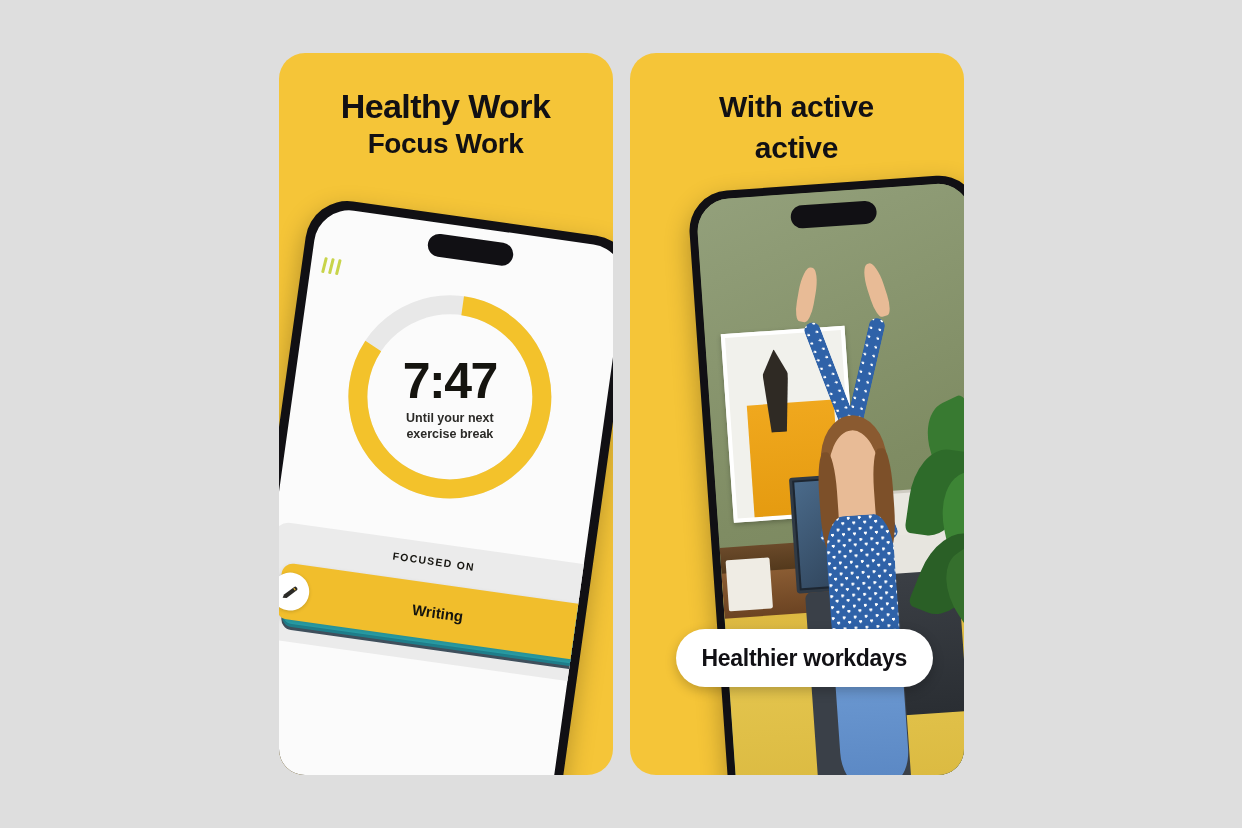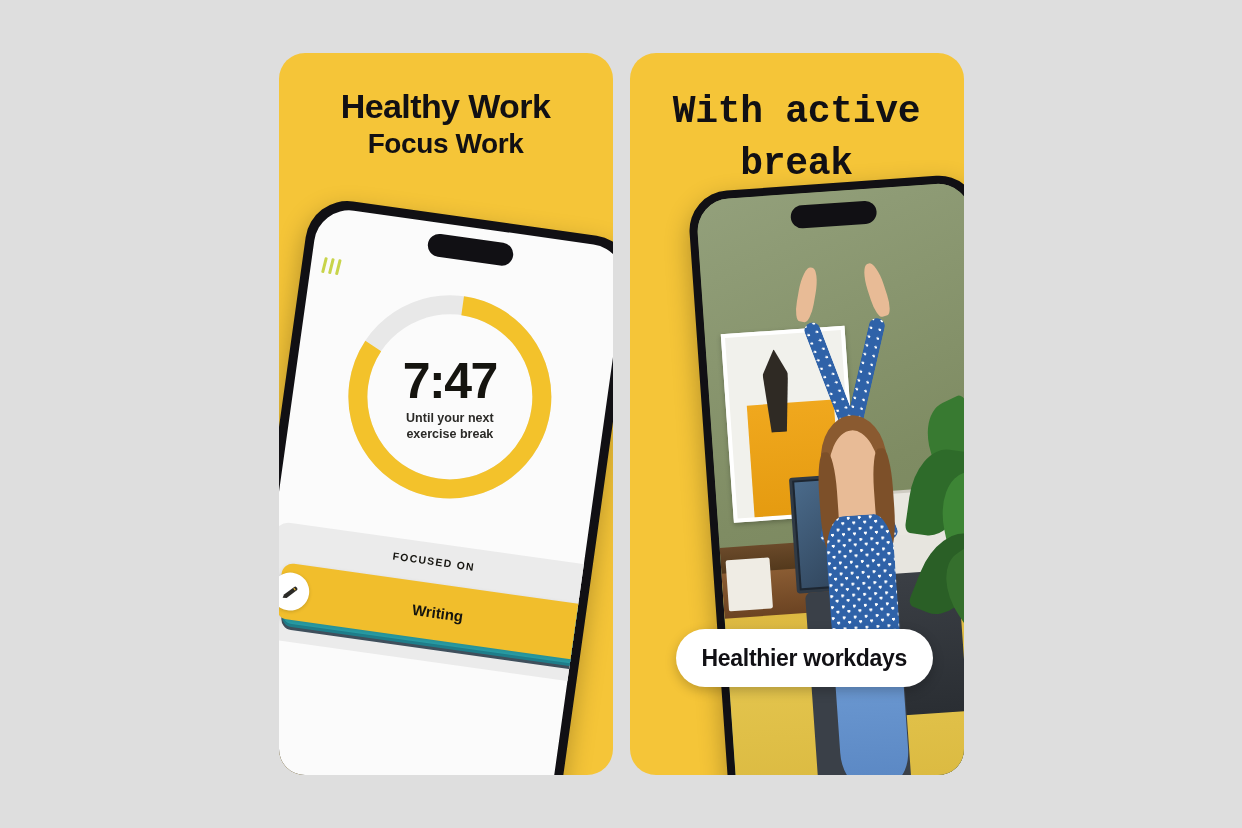--- a/index.html
+++ b/index.html
@@ -54,24 +54,23 @@
   .headline .line2 {
     display: block;
     font-size: 28px;
     font-weight: 700;
     letter-spacing: -0.4px;
     line-height: 1.3;
     white-space: nowrap;
   }
   .headline.two-line .line1,
   .headline.two-line .line2 {
-    font-size: 38px;
+    font-size: 30px;
     letter-spacing: -0.3px;
     line-height: 1.38;
-    font-family: Liberation Mono, monospace;
   }
 
   
   .phone1-wrap {
     position: absolute;
     left: 22px;
     top: 165px;
     width: 330px;
     height: 640px;
     transform: rotate(8deg);
@@ -465,21 +464,21 @@
         </div>
 
       </div>
     </div>
   </div>
 
   <div class="card">
 
     <div class="headline two-line">
       <span class="line1">With active</span>
-      <span class="line2">break</span>
+      <span class="line2">active</span>
     </div>
 
     <div class="phone2-wrap">
       <div class="phone2-body"></div>
       <div class="phone2-screen">
         <div class="island2"></div>
 
         <div class="scene">
           <div class="wall"></div>
           <div class="artframe">

